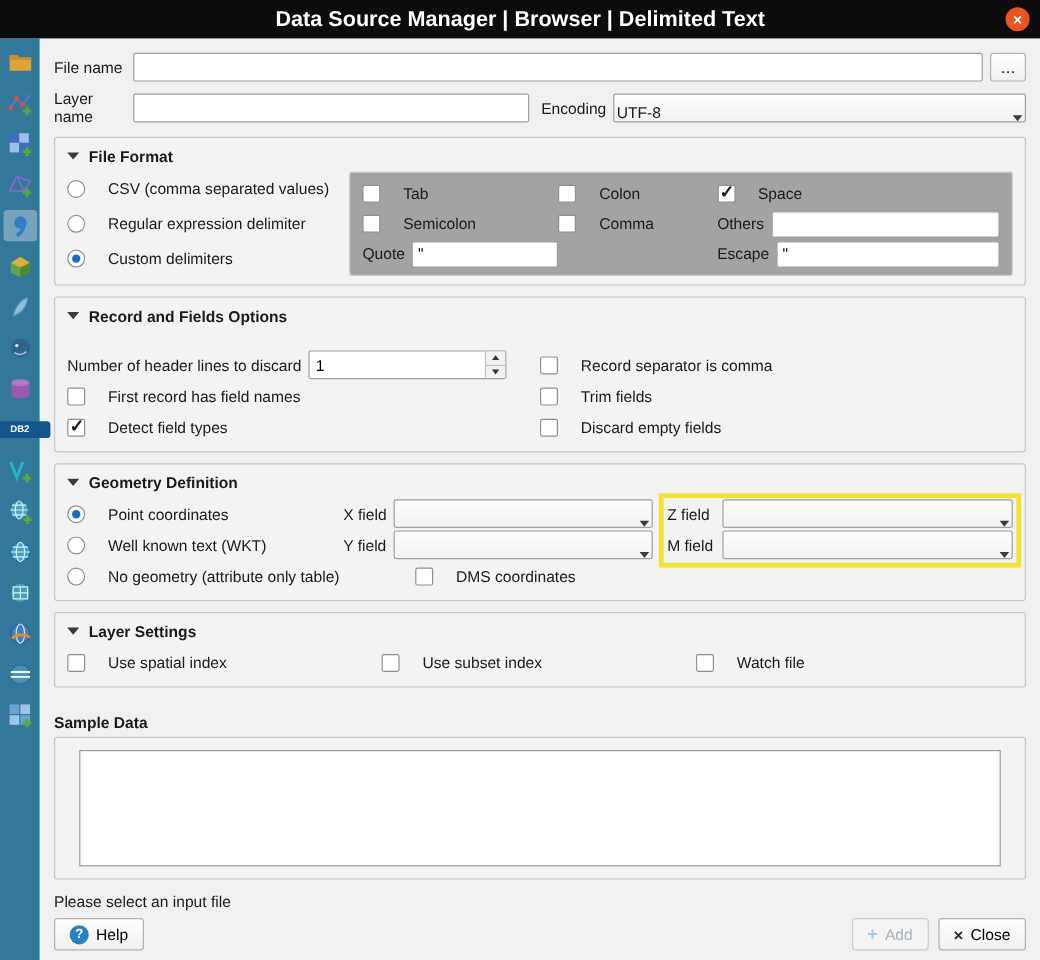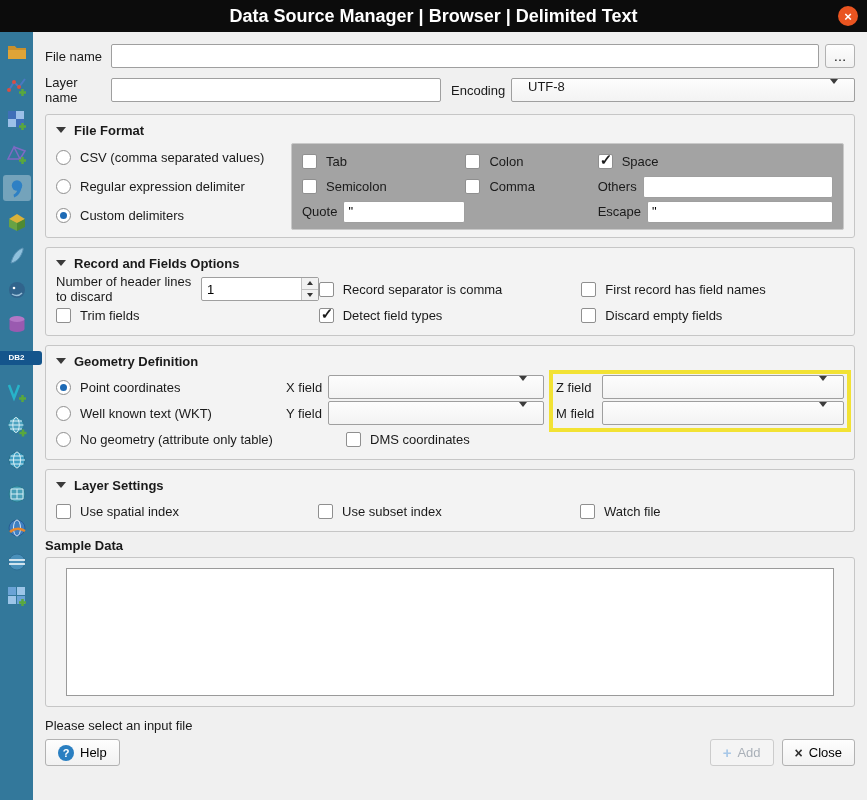--- a/index.html
+++ b/index.html
@@ -26,49 +26,49 @@
   .row{display:flex;align-items:center}
   .field-label{flex:0 0 66px}
   .text-input{height:24px;border:1px solid #9f9f9f;border-radius:2px;background:#fff;padding:0 5px;font:inherit}
   .file-row{margin-top:4px}
   .file-row .text-input{flex:1}
   .browse-btn{width:30px;height:24px;margin-left:6px;background:linear-gradient(#fefefe,#f1f1f1);border:1px solid #b2b2b2;border-radius:3px;font:inherit;cursor:pointer}
   .layer-row{margin-top:7px}
   .layer-input{width:330px}
   .enc-label{margin-left:10px;flex:0 0 60px}
 
-  .combo{height:24px;border:1px solid #9f9f9f;border-radius:2px;background:linear-gradient(#fdfdfd,#f3f3f3);display:flex;align-items:flex-start;padding:0 16px;cursor:pointer}
+  .combo{height:24px;border:1px solid #9f9f9f;border-radius:2px;background:linear-gradient(#fdfdfd,#f3f3f3);display:flex;align-items:flex-end;padding:0 2px;cursor:pointer}
   .combo .combo-value{flex:1;white-space:nowrap;overflow:hidden}
   .combo-arrow{width:0;height:0;border-left:4px solid transparent;border-right:4px solid transparent;border-top:5px solid #3c3c3c;margin-left:6px;flex:0 0 auto}
   .combo.flex1{flex:1}
 
   
   .groupbox{border:1px solid #c6c6c6;border-radius:3px;background:var(--group_bg,#f3f3f3);margin-top:9px;padding:4px 10px 7px}
   .group-title{display:flex;align-items:center;gap:8px;height:22px;font-weight:bold;cursor:pointer}
   .tri-collapse{width:0;height:0;border-left:5px solid transparent;border-right:5px solid transparent;border-top:6px solid #3a3a3a}
 
   
-  .opt{display:flex;align-items:flex-end;gap:9px;cursor:pointer}
+  .opt{display:flex;align-items:flex-end;gap:19px;cursor:pointer}
   .checkbox{width:15px;height:15px;border:1px solid #8f8f8f;border-radius:2px;background:#fff;position:relative;flex:0 0 auto}
   .checkbox.checked::after{content:"\2713";position:absolute;left:1px;top:-4px;font-size:15px;font-weight:bold;color:#1b1b1b}
   .radio{width:15px;height:15px;border:1px solid #8f8f8f;border-radius:50%;background:#fff;position:relative;flex:0 0 auto}
   .radio.checked::after{content:"";position:absolute;left:3px;top:3px;width:7px;height:7px;border-radius:50%;background:var(--radio_blue,#1d6ab5)}
 
   
   .ff-content{display:flex;gap:10px;margin-top:2px}
   .radio-col{flex:0 0 225px;display:flex;flex-direction:column;justify-content:space-around}
   .delim-panel{flex:1;border:1px solid #c9c9c9;background:#a3a3a3;border-radius:2px;padding:5px 10px;display:grid;grid-template-columns:1fr 1fr 1fr;grid-auto-rows:25px;align-items:center}
   .inline-cell{display:flex;align-items:center}
   .inline-cell .in-label{margin-right:6px;flex:0 0 auto}
   .inline-input{height:22px;border:1px solid #9f9f9f;border-radius:2px;background:#fff;padding:0 4px;font:inherit}
   .grow-input{flex:1;min-width:0}
   .quote-input{width:122px}
 
   
-  .rf-content{display:grid;grid-template-columns:1fr 1fr 1fr;grid-auto-rows:26px;align-items:center;margin-top:2px}
+  .rf-content{display:grid;grid-template-columns:1fr 1fr;grid-auto-rows:26px;align-items:center;margin-top:17px}
   .spin-row{display:flex;align-items:center}
   .spinbox{position:relative;width:165px;height:24px;margin-left:6px}
   .spinbox input{width:100%;height:100%;border:1px solid #9f9f9f;border-radius:2px;padding:0 22px 0 5px;font:inherit;background:#fff}
   .spin-btns{position:absolute;right:1px;top:1px;width:17px;height:22px;display:flex;flex-direction:column;border-left:1px solid #c2c2c2}
   .spin-btn{flex:1;display:flex;align-items:center;justify-content:center;background:#f1f1f1;cursor:pointer}
   .spin-btn + .spin-btn{border-top:1px solid #c2c2c2}
   .tri-up{width:0;height:0;border-left:3px solid transparent;border-right:3px solid transparent;border-bottom:4px solid #333}
   .tri-down{width:0;height:0;border-left:3px solid transparent;border-right:3px solid transparent;border-top:4px solid #333}
 
   
@@ -83,21 +83,21 @@
   .zm-combo{flex:1}
   .dms-opt{margin-left:10px}
   .crs-label{flex:0 0 230px}
   .crs-globe{width:26px;height:24px;margin-left:6px;display:flex;align-items:center;justify-content:center;background:transparent;border:none;cursor:pointer;padding:0}
   .geo-highlight{position:absolute;left:503px;top:24px;width:302px;height:62px;border:4px solid var(--highlight_yellow,#f2e234);pointer-events:none;z-index:5}
 
   
   .ls-content{display:grid;grid-template-columns:262px 262px 1fr;grid-auto-rows:26px;align-items:center;margin-top:2px}
 
   
-  .sample-label{margin-top:6px;font-weight:bold}
+  .sample-label{margin-top:22px;font-weight:bold}
   .sample-frame{margin-top:4px;border:1px solid #c6c6c6;border-radius:3px;background:var(--group_bg,#f3f3f3);height:150px;padding:10px 20px}
   .sample-box{width:100%;height:100%;background:#fff;border:1px solid #9a9a9a}
 
   
   .status-row{margin-top:11px}
   .footer{margin-top:6px;display:flex;justify-content:space-between;align-items:center}
   .btn{height:27px;padding:0 12px;display:inline-flex;align-items:center;gap:6px;background:linear-gradient(#fefefe,#f1f1f1);border:1px solid #b2b2b2;border-radius:3px;font:inherit;cursor:pointer}
   .btn.disabled{color:#a9b0b8;border-color:#cccccc;background:#f4f4f4;cursor:default}
   .help-badge{width:16px;height:16px;border-radius:50%;background:#2a7fc1;color:#fff;font-size:11px;font-weight:bold;display:flex;align-items:center;justify-content:center}
   .add-plus{color:#a8c8e8;font-weight:bold;font-size:15px}

